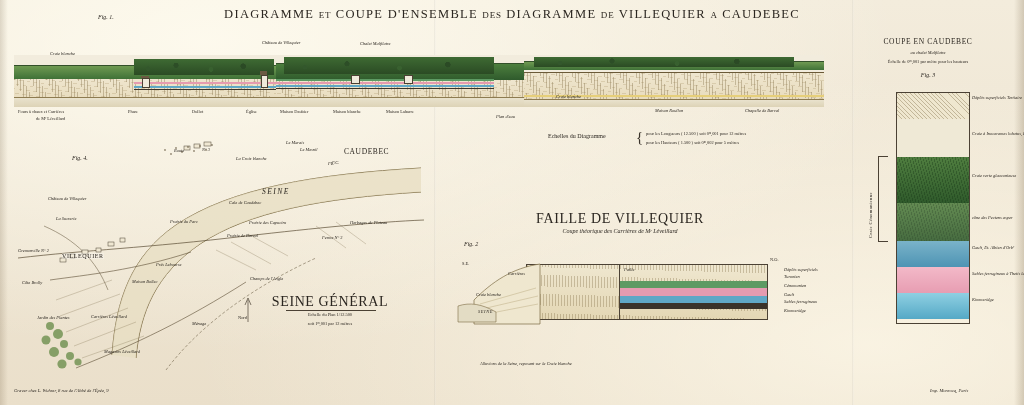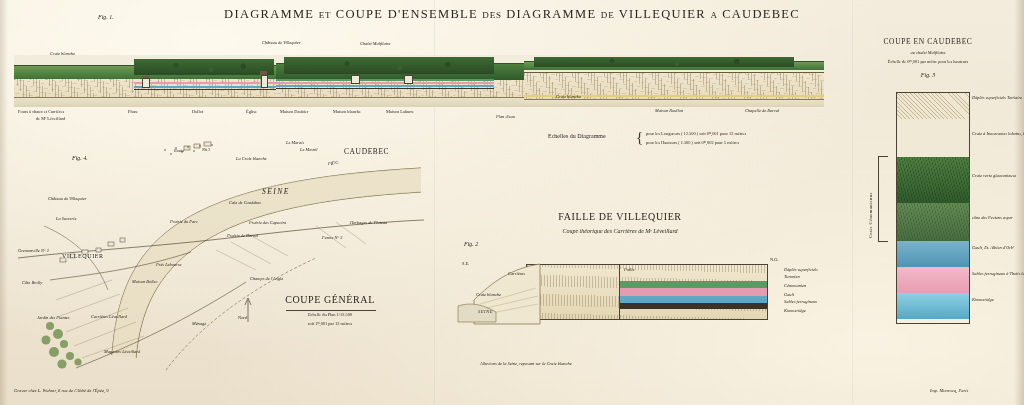--- a/index.html
+++ b/index.html
@@ -32,21 +32,21 @@
   .edge-left{
     position:absolute;top:0;left:0;width:8px;height:100%;
     background:linear-gradient(270deg,rgba(0,0,0,0),rgba(90,70,40,.18));
   }
 
   
   .t{position:absolute;white-space:nowrap;line-height:1.05;}
   .tiny{font-size:4.4px;}
   .sm{font-size:6px;}
   .md{font-size:7.5px;}
-  .lg{font-size:10px;}
+  .lg{font-size:14px;}
   .cap{letter-spacing:.6px;}
   .it{font-style:italic;}
 
   
   #main-title{
     left:512px;top:8px;transform:translateX(-50%);
     font-size:12.5px;letter-spacing:1.3px;
     font-family:"Liberation Serif", serif;
   }
   #main-title .small{font-size:9px;letter-spacing:.8px;}
@@ -336,21 +336,21 @@
 <div class="t tiny it" style="left:132px;top:280px;">Maison Bollec</div>
 <div class="t tiny it" style="left:37px;top:316px;">Jardin des Plantes</div>
 <div class="t tiny it" style="left:91px;top:315px;">Carrières Léveillard</div>
 <div class="t tiny it" style="left:192px;top:322px;">Ménage</div>
 <div class="t tiny it" style="left:104px;top:350px;">Magasins Léveillard</div>
 <div class="t tiny it" style="left:328px;top:162px;">FL.</div>
 
 <div class="t md it" style="left:262px;top:188px;letter-spacing:1.5px;">SEINE</div>
 <div class="t tiny" style="left:238px;top:316px;">Nord</div>
 
-<div class="t lg cap" style="left:330px;top:295px;transform:translateX(-50%);">COUPE  GÉNÉRAL</div>
+<div class="t lg cap" style="left:330px;top:295px;transform:translateX(-50%);">SEINE  GÉNÉRAL</div>
 <div class="t tiny" style="left:330px;top:313px;transform:translateX(-50%);">Echelle du Plan 1/12.500</div>
 <div class="t tiny" style="left:330px;top:322px;transform:translateX(-50%);">soit 1ᵐ,001 par 12 mètres</div>
 <div class="hline" style="left:286px;top:310px;width:90px;height:.7px;"></div>
 
 <div class="t lg cap" style="left:620px;top:212px;transform:translateX(-50%);">FAILLE  DE  VILLEQUIER</div>
 <div class="t sm it" style="left:620px;top:228px;transform:translateX(-50%);">Coupe théorique des Carrières de Mʳ Léveillard</div>
 <div class="t sm it" style="left:464px;top:241px;">Fig. 2</div>
 
 <div id="fig2">
 

